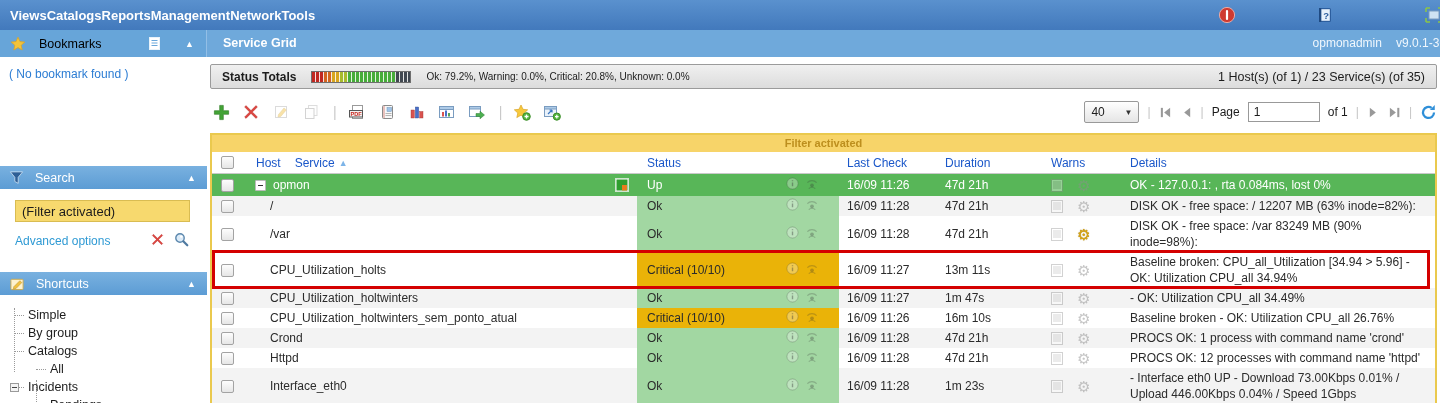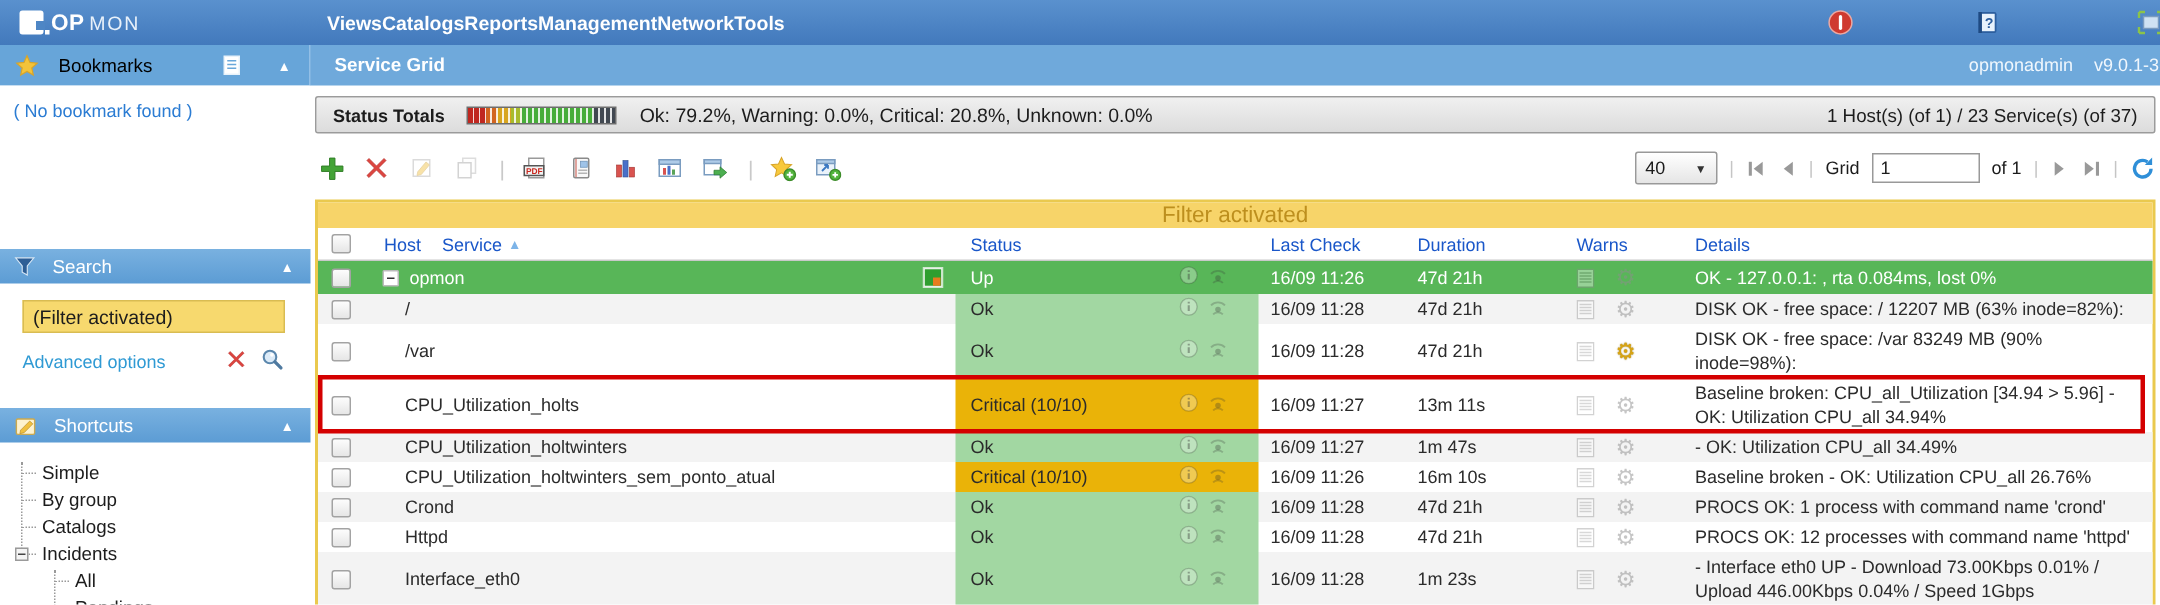--- a/index.html
+++ b/index.html
@@ -55,39 +55,39 @@
 .expander{position:absolute;left:1px;top:5px;width:9px;height:9px;background:#f4f4f4;border:1px solid #9a9a9a;display:flex;align-items:center;justify-content:center}
 .expander::after{content:"";width:5px;border-top:1px solid #444}
 
 
 .main{position:absolute;left:207px;top:57px;width:1233px;height:346px}
 .status-bar{margin:7px 3px 0 3px;height:25px;border:1px solid #9b9b9b;border-radius:2px;background:linear-gradient(#f0f0f0,#dcdcdc);display:flex;align-items:center;padding:0 11px}
 .st-label{font-weight:bold;color:#1c1c1c;margin-right:15px;font-size:12px}
 .meter{width:100px;height:12px;border:1px solid #6e6e6e;position:relative;margin-right:15px;
  background:linear-gradient(90deg,#c02720 0 12%,#d2641f 12% 20%,#d8a51e 20% 29%,#a8bb2c 29% 37%,#47ad3a 37% 85%,#414851 85% 100%)}
 .meter::after{content:"";position:absolute;inset:0;background:repeating-linear-gradient(90deg,transparent 0 3px,rgba(255,255,255,.85) 3px 4px)}
-.st-summary{color:#1c1c1c;font-size:13px}
+.st-summary{color:#1c1c1c;font-size:10px}
 .st-counts{margin-left:auto;color:#1c1c1c;font-size:12.5px}
 
 .toolbar-row{display:flex;align-items:center;margin:10px 3px 0 3px;height:26px}
 .t-icon{height:22px;min-width:22px;margin-right:8px;display:inline-flex;align-items:center;justify-content:center;cursor:pointer}
 .t-icon.disabled{opacity:.45;cursor:default}
 .t-sep{color:#c9c9c9;margin:0 9px 0 3px;font-size:14px}
 .pager{margin-left:auto;display:flex;align-items:center;gap:8px}
 .page-size{width:55px;height:22px;border:1px solid #999;border-radius:2px;background:linear-gradient(#fff,#e5e5e5);display:flex;align-items:center;justify-content:space-between;padding:0 6px;font-size:12px;color:#1c1c1c;cursor:pointer}
 .page-size .caret{font-size:8px;color:#333}
 .p-sep{color:#c5c5c5}
 .p-btn{display:flex;cursor:pointer}
 .page-lbl{color:#1c1c1c}
 .page-input{width:72px;height:20px;border:1px solid #999;padding:1px 5px;font-size:12px;color:#1c1c1c;font-family:"Liberation Sans",sans-serif;outline:none}
 .of-lbl{color:#1c1c1c;white-space:nowrap}
 
 
 .grid{margin:8px 3px 0 3px;border:2px solid #eac94e;background:#fff}
-.filter-banner{height:17px;line-height:17px;background:#f7d469;text-align:center;font-weight:normal;font-size:15px;color:#bd8f1e}
+.filter-banner{height:17px;line-height:17px;background:#f7d469;text-align:center;font-weight:bold;font-size:11px;color:#bd8f1e}
 .thead{display:flex;align-items:center;height:22px;background:#fff;border-bottom:1px solid #c9c9c9;font-weight:normal;color:#1a57c9;font-size:12px}
 .cell{flex:0 0 auto}
 .c-check{width:30px;display:flex;justify-content:center;align-items:center}
 .c-service{width:395px;display:flex;align-items:center}
 .c-status{width:202px;display:flex;align-items:center;position:relative;align-self:stretch}
 .c-last{width:98px;padding-left:8px}
 .c-dur{width:100px;padding-left:8px}
 .c-warns{width:85px;display:flex;align-items:center;gap:14px;padding-left:14px}
 .c-details{flex:1 1 auto;padding:2px 8px 2px 8px;line-height:16px}
 .thead .c-service{padding-left:14px;gap:14px}
@@ -111,25 +111,20 @@
 .st-icons{position:absolute;right:20px;top:50%;transform:translateY(-50%);display:flex;gap:6px;align-items:center}
 .w-ico{display:flex;opacity:.38}
 .w-gear{font-size:15px;line-height:13px;color:#8e8e8e;opacity:.5}
 .w-gear.active{color:#d8a413;opacity:1;text-shadow:0 0 1px #8a6a00}
 .hl-row::after{content:"";position:absolute;left:0;right:5px;top:-2px;bottom:-1px;border:3px solid #d40000;pointer-events:none;z-index:5}
 </style>
 </head>
 <body>
 
 <div class="topbar">
-  <div class="logo">
-    <span class="logo-sq"></span>
-    <span class="logo-op">OP</span>
-    <span class="logo-mon">MON</span>
-  </div>
   <div class="menu" id="menu">
       <span class="menu-item">Views</span>
       <span class="menu-item">Catalogs</span>
       <span class="menu-item">Reports</span>
       <span class="menu-item">Management</span>
       <span class="menu-item">Network</span>
       <span class="menu-item">Tools</span>
     </div>
   <span class="top-ico alert" id="ico-alert"><svg width="18" height="18" viewBox="0 0 18 18">
         <circle cx="9" cy="9" r="7.6" fill="#cf3a30" stroke="#eba9a3"></circle>
@@ -210,34 +205,34 @@
         </span>
       <span>Shortcuts</span>
       <span class="ph-arrow">▲</span>
     </div>
     <div class="tree" id="shortcut-tree">
       <span class="tree-vline"></span>
       <span class="tree-vline2"></span>
     <div class="tree-item"><span>Simple</span></div>
         <div class="tree-item"><span>By group</span></div>
         <div class="tree-item"><span>Catalogs</span></div>
+        <div class="tree-item lv2"><span>All</span></div>
         <div class="tree-item"><span class="expander"></span><span>Incidents</span></div>
-        <div class="tree-item lv2"><span>All</span></div>
         <div class="tree-item lv2"><span>Pendings</span></div>
       </div>
   </div>
 </div>
 
 <div class="main">
 
   <div class="status-bar">
     <span class="st-label">Status Totals</span>
     <span class="meter"></span>
     <span class="st-summary">Ok: 79.2%, Warning: 0.0%, Critical: 20.8%, Unknown: 0.0%</span>
-    <span class="st-counts">1 Host(s) (of 1) / 23 Service(s) (of 37)</span>
+    <span class="st-counts">1 Host(s) (of 1) / 23 Service(s) (of 35)</span>
   </div>
 
   <div class="toolbar-row">
     <span id="toolbar-icons" style="display:flex;align-items:center">
         <span class="t-icon">
           <svg width="17" height="17" viewBox="0 0 16 16">
             <path d="M6.3 1.3h3.4v5h5v3.4h-5v5H6.3v-5h-5V6.3h5z" fill="#43a336" stroke="#2f7d26" stroke-width="0.6"></path>
           </svg>
         </span>
         <span class="t-icon">
@@ -325,21 +320,21 @@
             <rect x="2" y="2" width="2.2" height="10" fill="#999"></rect>
             <path d="M12 2L5.5 7l6.5 5z" fill="#999"></path>
           </svg>
         </span>
       <span class="p-btn" id="btn-prev">
           <svg width="13" height="13" viewBox="0 0 14 14">
             <path d="M11 2L4.5 7l6.5 5z" fill="#999"></path>
           </svg>
         </span>
       <span class="p-sep">|</span>
-      <span class="page-lbl">Grid</span>
+      <span class="page-lbl">Page</span>
       <input class="page-input" readonly="" value="1" style="">
       <span class="of-lbl"><span>of</span> <span>1</span></span>
       <span class="p-sep">|</span>
       <span class="p-btn" id="btn-next">
           <svg width="13" height="13" viewBox="0 0 14 14">
             <path d="M3 2l6.5 5L3 12z" fill="#999"></path>
           </svg>
         </span>
       <span class="p-btn" id="btn-last">
           <svg width="13" height="13" viewBox="0 0 14 14">

